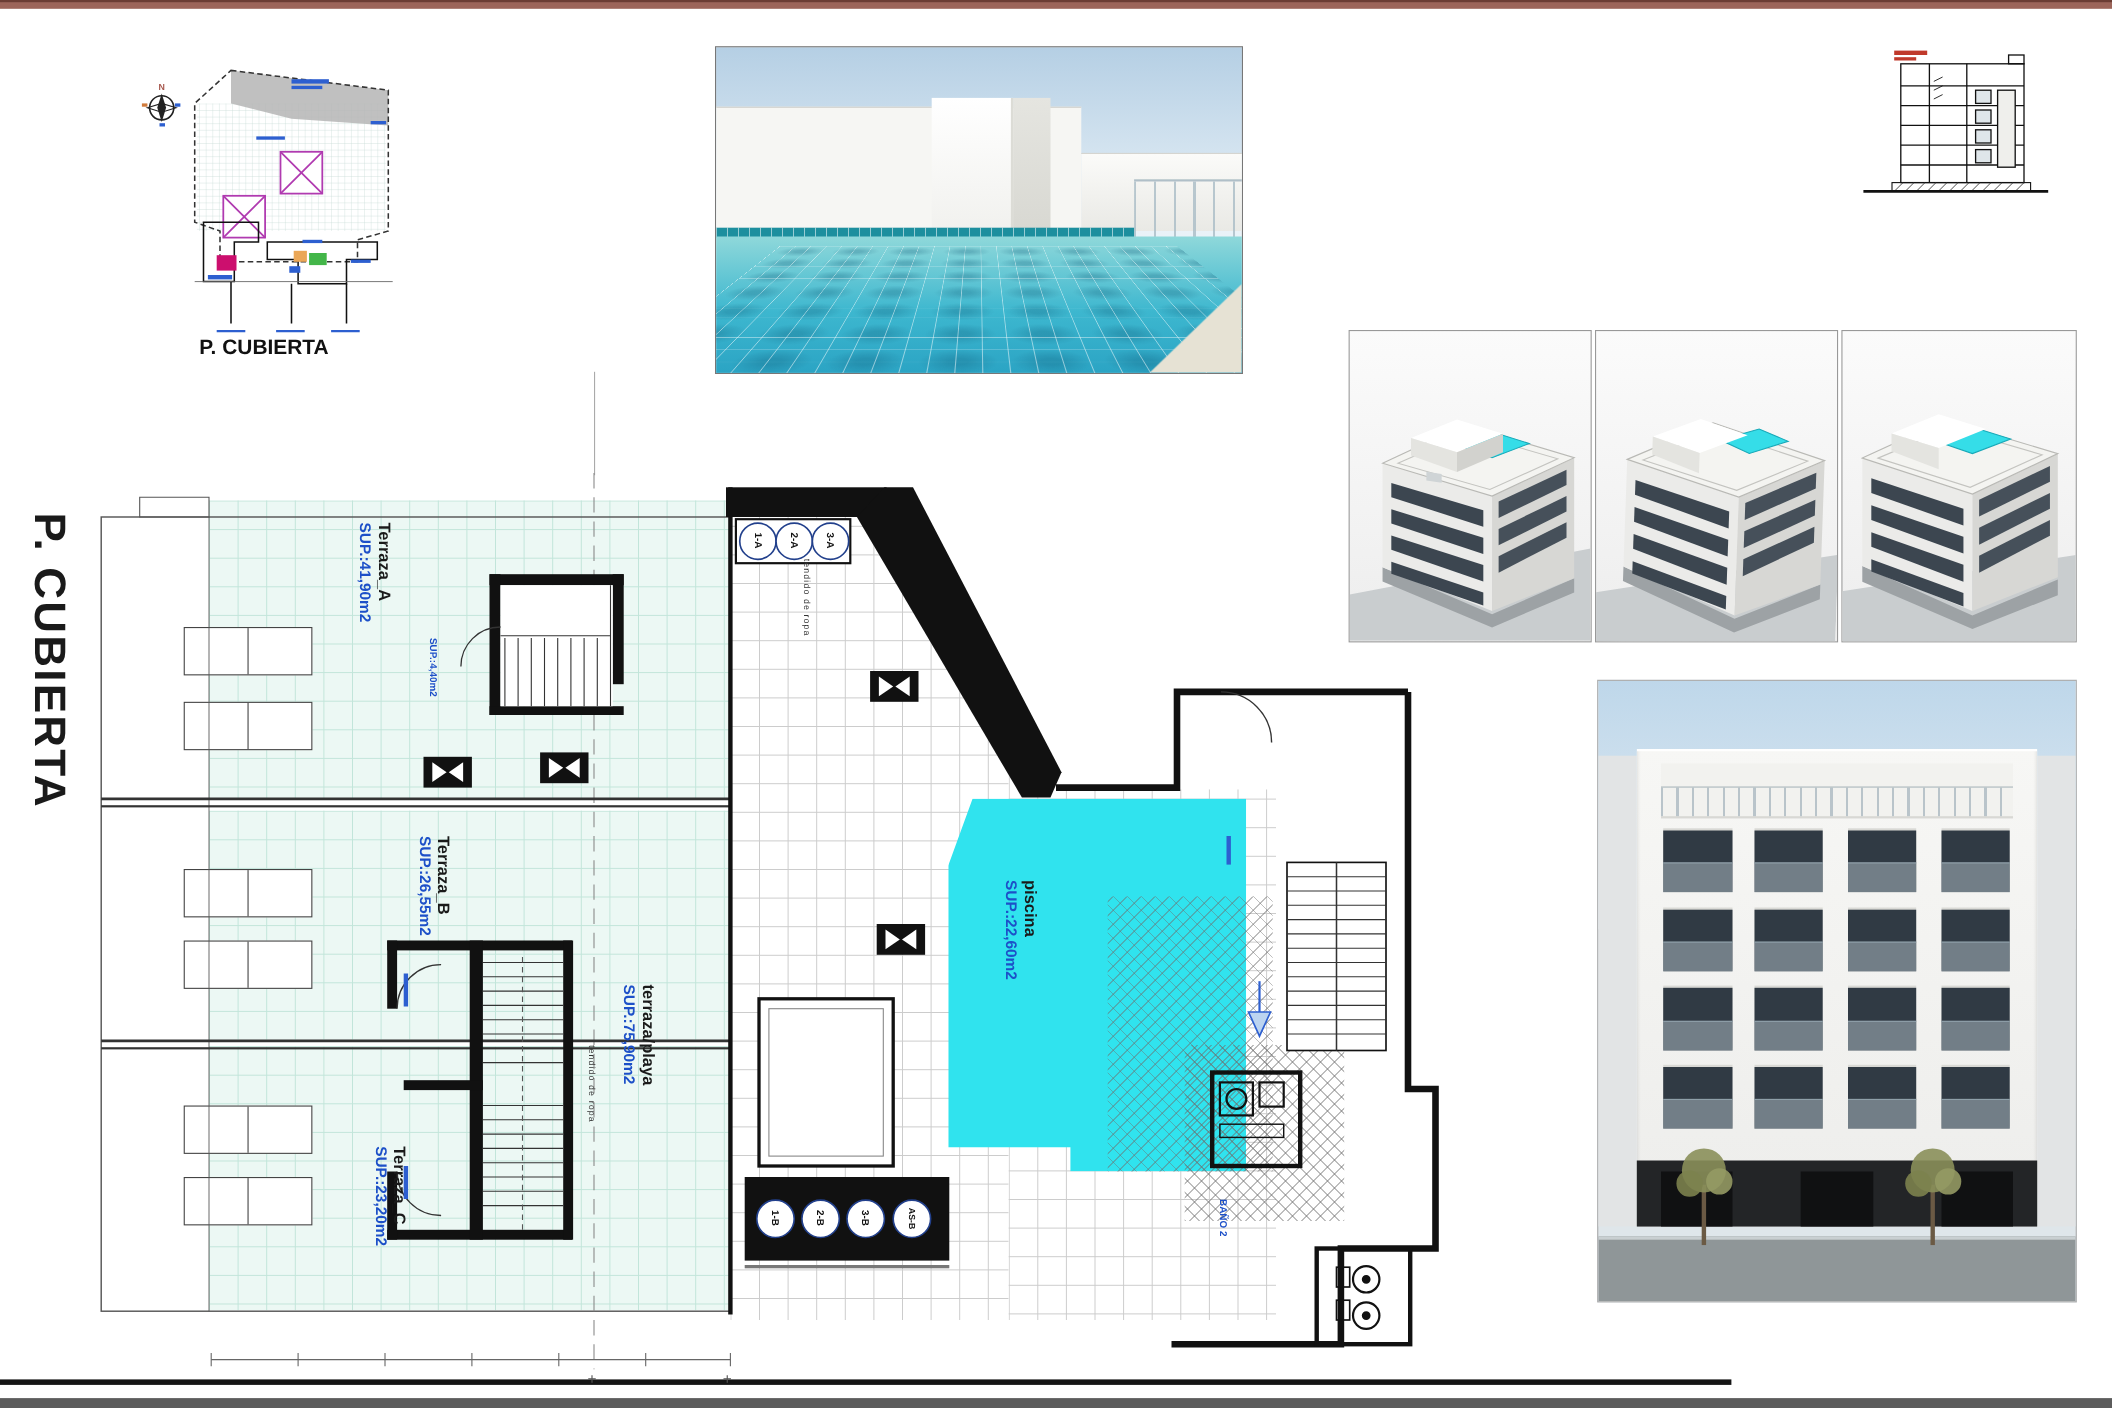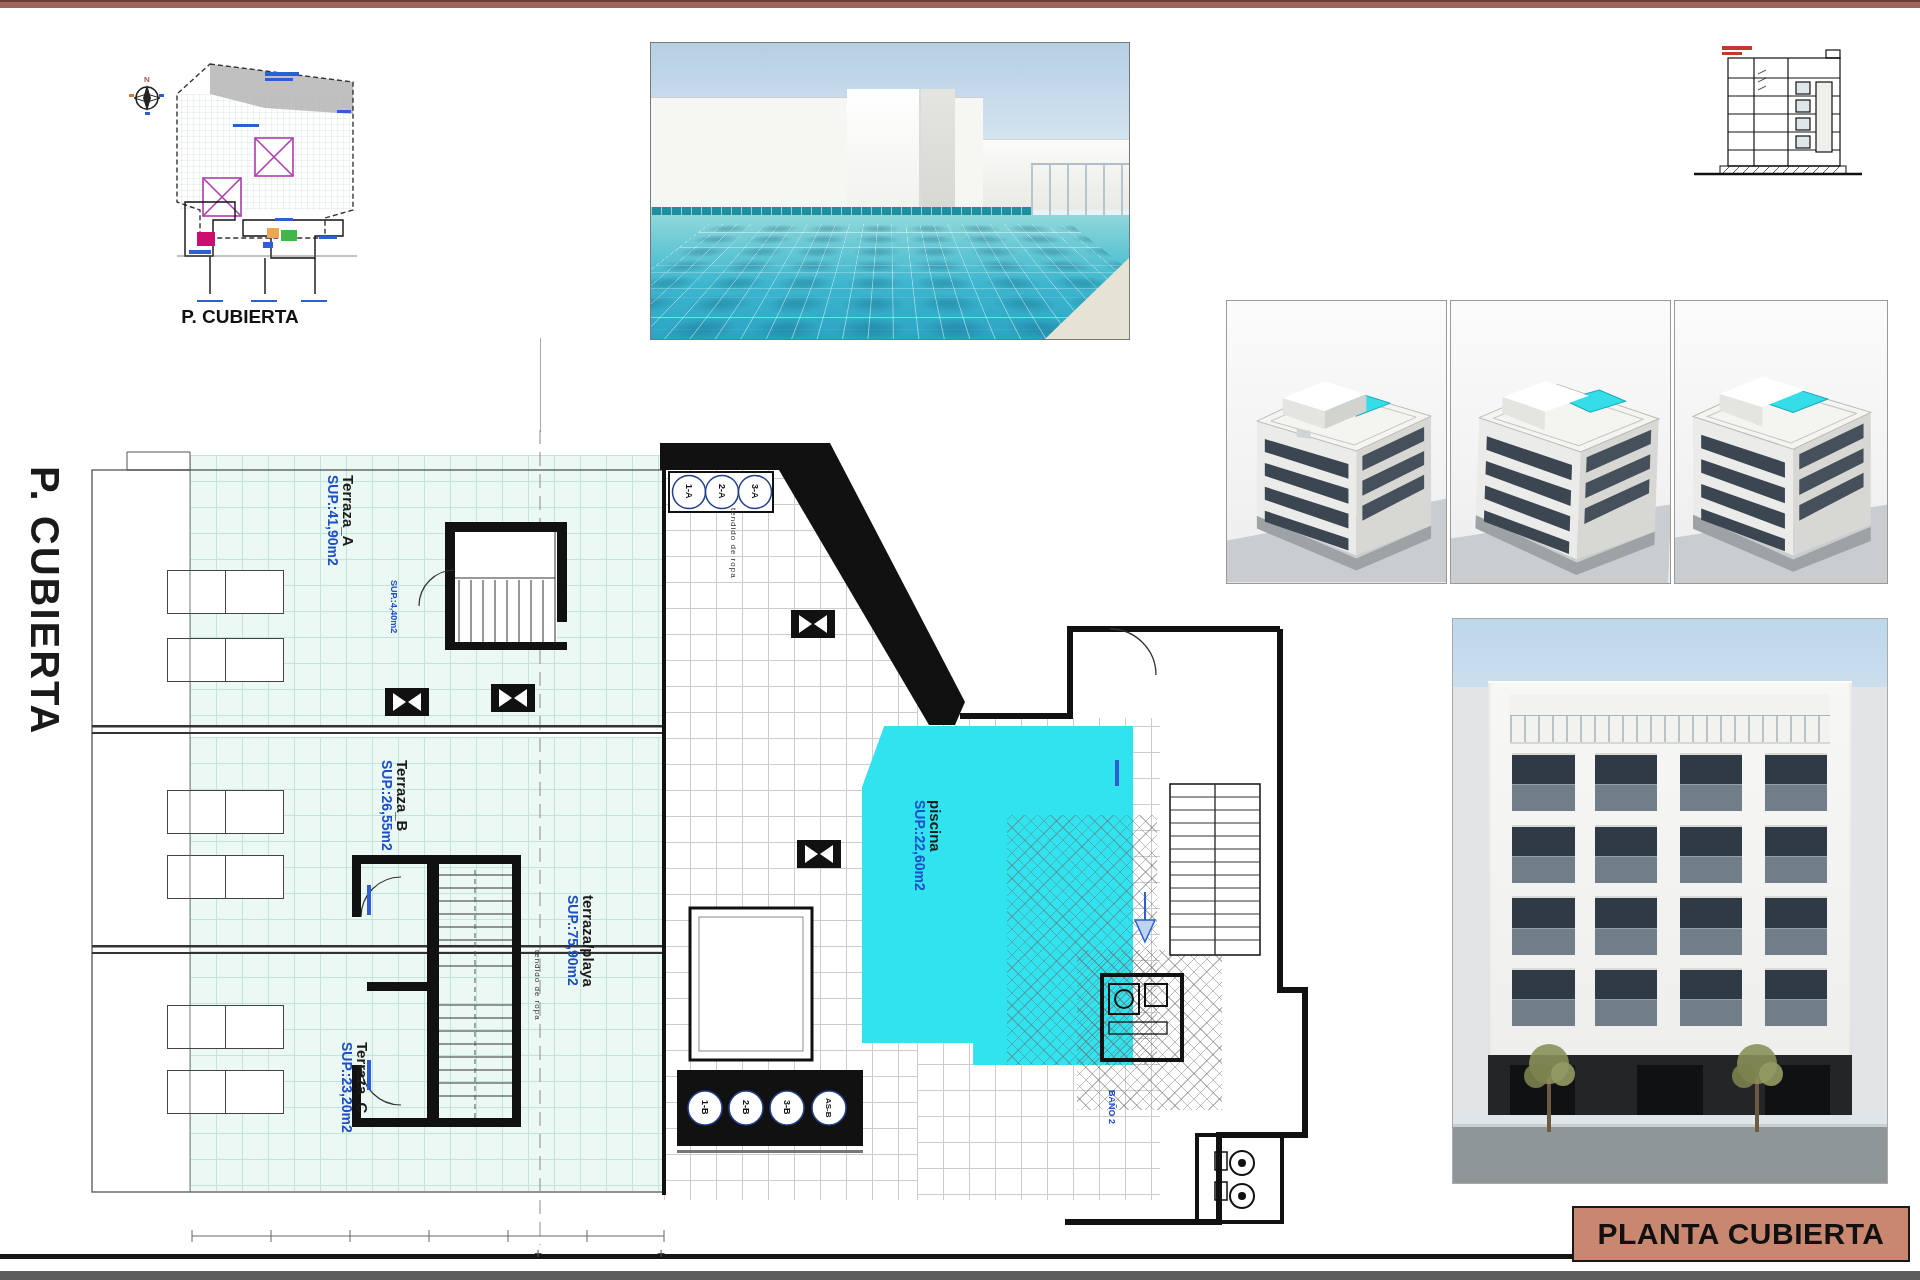--- a/index.html
+++ b/index.html
@@ -116,21 +116,20 @@
   .cross{font-size:14px;color:#555;line-height:1;}
 </style>
 </head>
 <body>
 
 <div class="sheet">
 
   <div class="abs topbar"></div>
   <div class="abs botline"></div>
   <div class="abs botbar"></div>
-  <div class="abs titleblock">PLANTA CUBIERTA</div>
 
   <div class="abs sidetitle">P. CUBIERTA</div>
 
   <div class="abs keyplan">
     <svg width="250" height="250" viewBox="0 0 250 250">
       <defs>
         <pattern id="kpgrid" width="6" height="6" patternUnits="userSpaceOnUse">
           <path d="M6 0H0V6" fill="none" stroke="#c8ddd6" stroke-width=".7"></path>
         </pattern>
       </defs>

